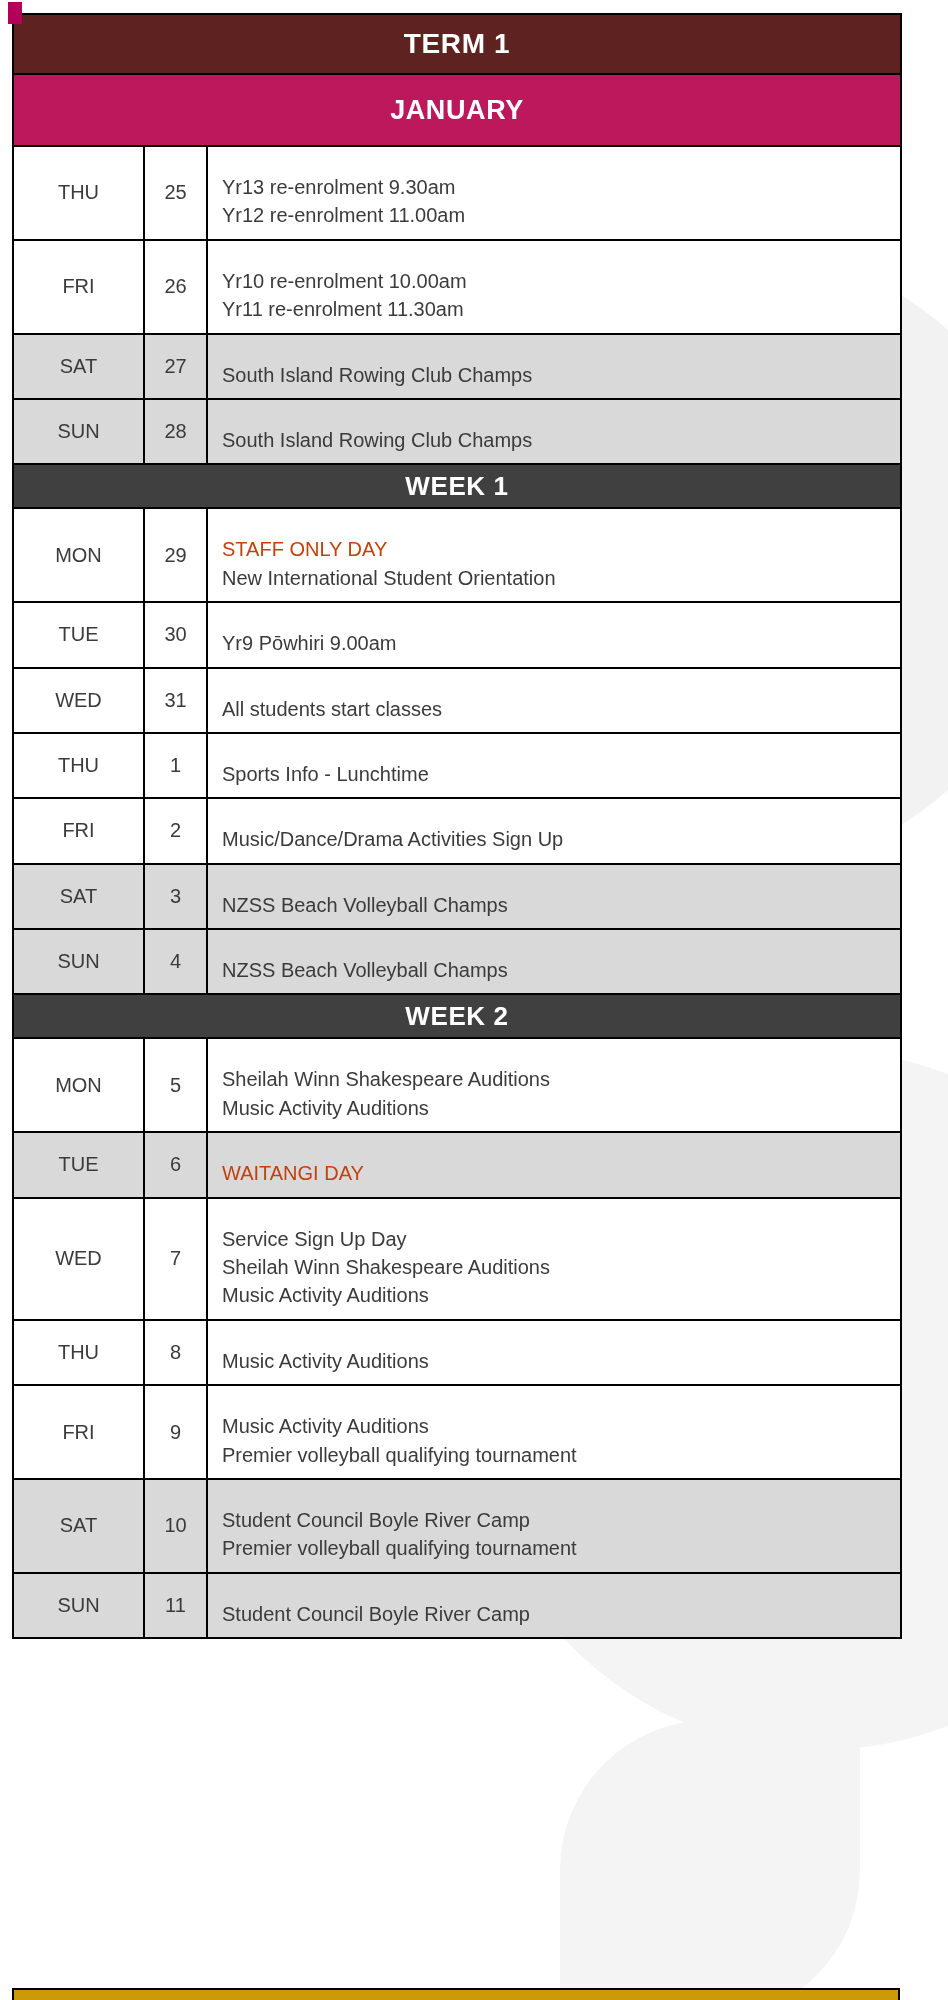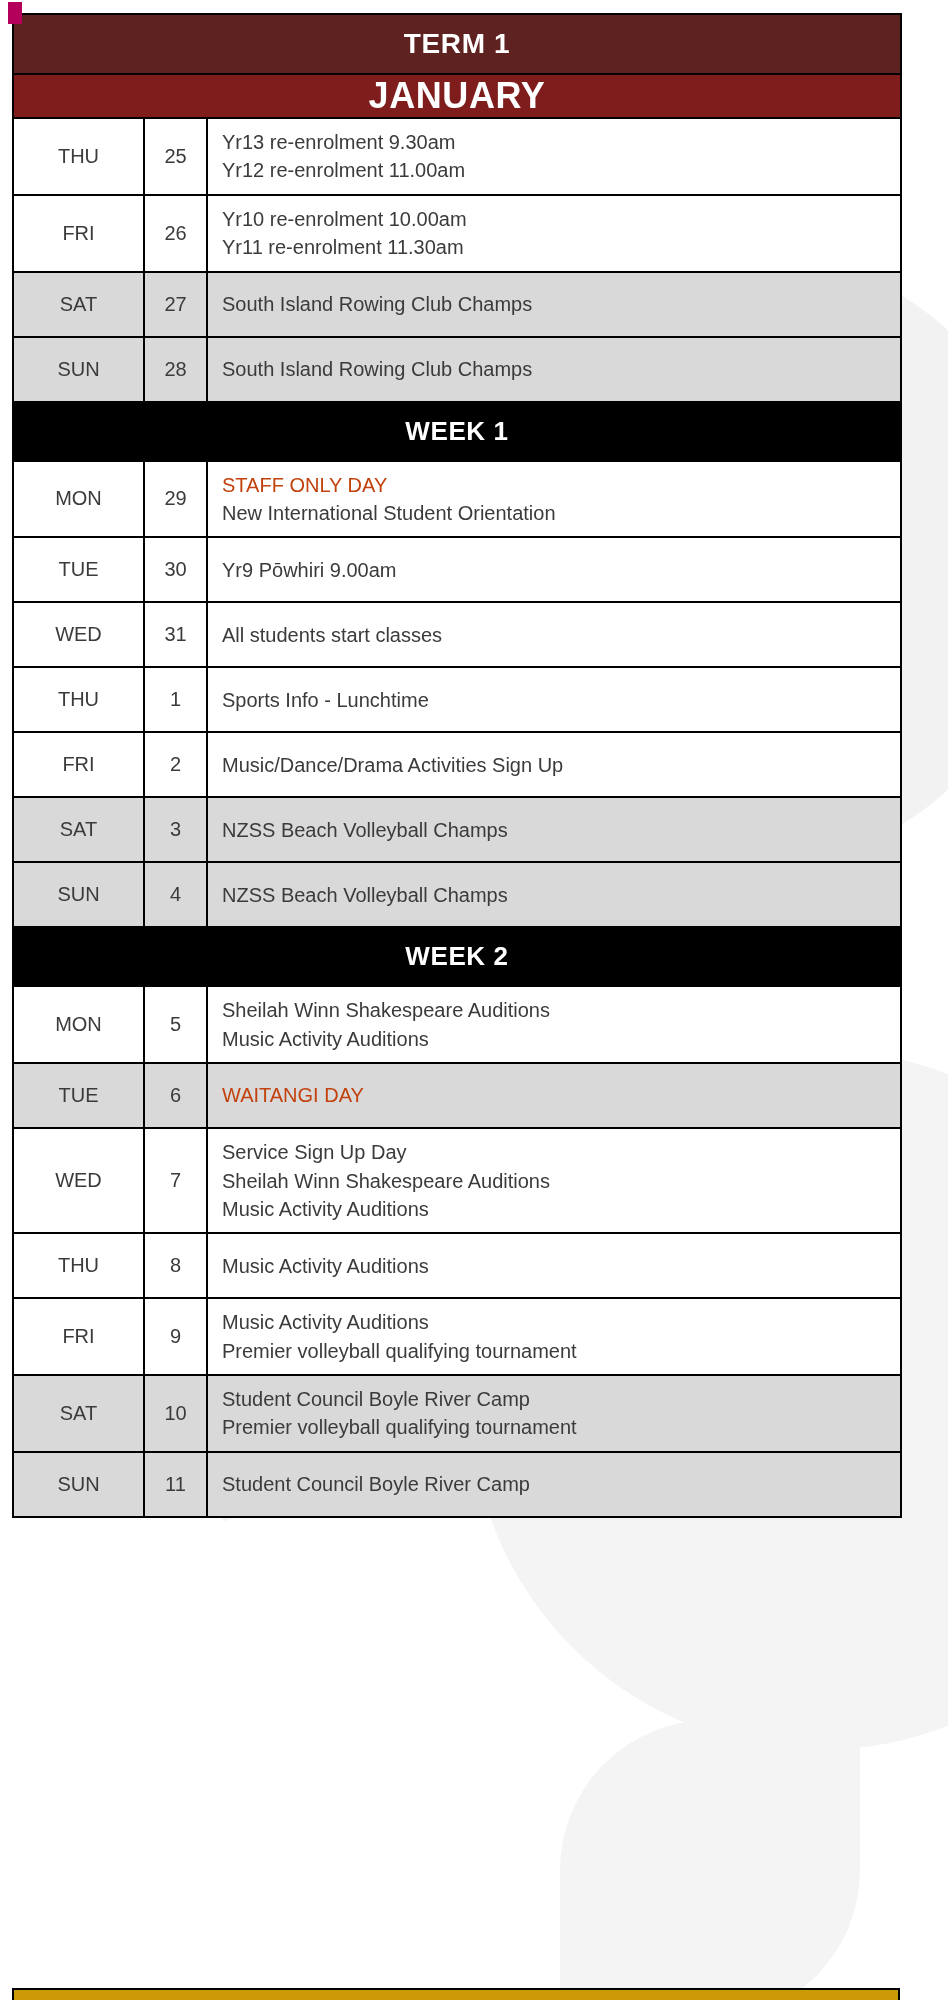--- a/index.html
+++ b/index.html
@@ -114,27 +114,27 @@
     color: #ffffff;
     font-weight: bold;
     letter-spacing: 0.6px;
   }
   .banner-term td {
     background: #5e2321;
     height: 60px;
     font-size: 28px;
   }
   .banner-month td {
-    background: #7f1d1d;
-    height: 42px;
-    font-size: 36px;
+    background: #be185d;
+    height: 72px;
+    font-size: 27px;
   }
   .banner-week td {
-    background: #000000;
-    height: 59px;
+    background: #404040;
+    height: 44px;
     font-size: 26px;
   }
 
   
   tr.day-row td {
     background: #ffffff;
   }
   tr.day-row.weekend td {
     background: #d9d9d9;
   }
@@ -148,21 +148,21 @@
   td.date-cell {
     text-align: center;
     font-size: 20px;
     color: #3b3b3b;
     padding: 20px 2px;
   }
   td.event-cell {
     text-align: left;
     font-size: 20px;
     color: #3b3b3b;
-    padding: 9px 0 9px 14px;
+    padding: 26px 0 9px 14px;
     line-height: 1.42;
   }
   td.event-cell .ev-line { display: block; white-space: nowrap; }
   td.event-cell .ev-line.bold { font-weight: normal; color: #c2410c; }
 
   
   .bottom-bar {
     position: absolute;
     left: 12px;
     top: 1988px;

